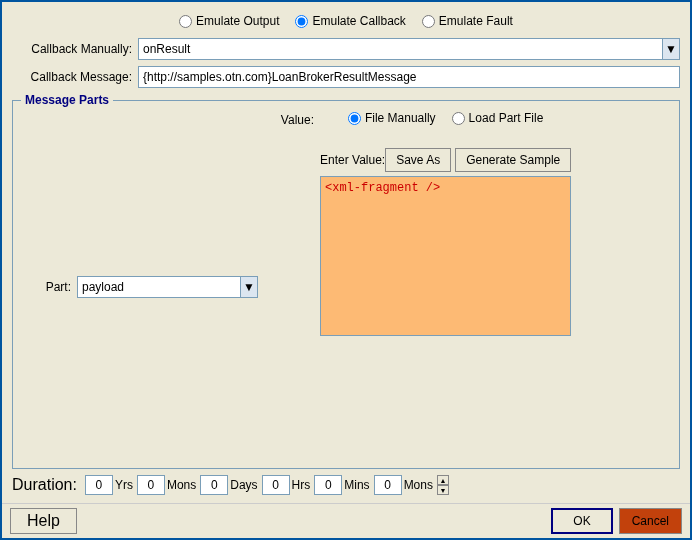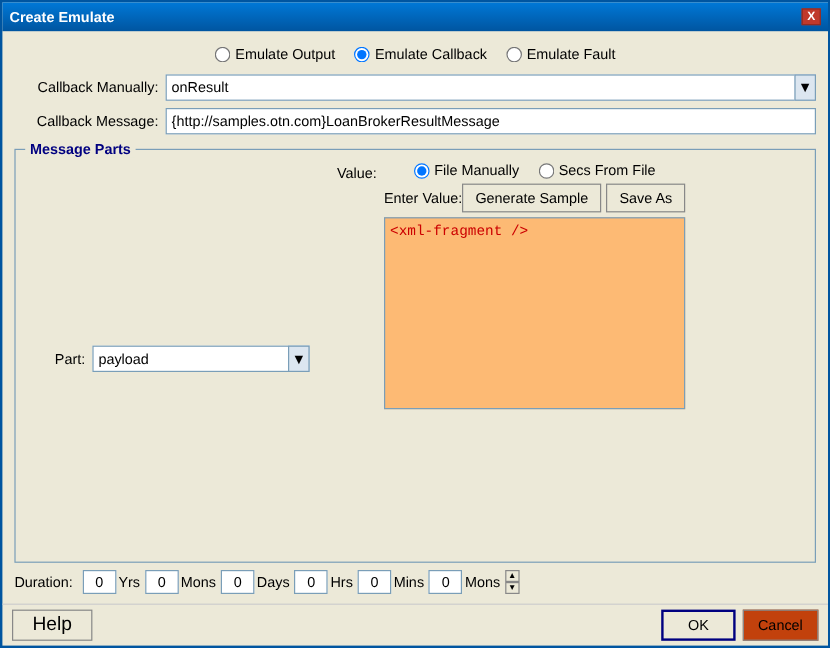--- a/index.html
+++ b/index.html
@@ -143,20 +143,21 @@
       display: flex;
       align-items: center;
       gap: 16px;
       justify-content: center;
     }
 
     .enter-value-row {
       display: flex;
       align-items: center;
       justify-content: space-between;
+      margin-top: 19px;
     }
 
     .enter-value-label {
       font-size: 12px;
     }
 
     .buttons-right {
       display: flex;
       gap: 4px;
     }
@@ -183,21 +184,21 @@
     }
 
     .duration-row {
       display: flex;
       align-items: center;
       gap: 4px;
       flex-shrink: 0;
     }
 
     .duration-label {
-      font-size: 12px;
+      font-size: 16px;
       margin-right: 4px;
     }
 
     .duration-field {
       display: flex;
       align-items: center;
       gap: 2px;
     }
 
     .duration-input {
@@ -291,24 +292,20 @@
       font-weight: bold;
       color: #000080;
       font-size: 12px;
     }
   </style>
 </head>
 <body>
 
 <div class="dialog">
 
-  <div class="title-bar">
-    <span class="title-bar-text">Create Emulate</span>
-    <div class="title-bar-close">X</div>
-  </div>
 
   <div class="dialog-content">
 
     <div class="radio-row">
       <label class="radio-item">
         <input type="radio" name="emulate-type" style="">
         <span>Emulate Output</span>
       </label>
       <label class="radio-item">
         <input type="radio" name="emulate-type" checked="" style="">
@@ -348,29 +345,29 @@
         <span class="value-label">Value:</span>
         <div class="value-inner">
 
           <div class="value-radio-row">
             <label class="radio-item">
               <input type="radio" name="value-mode" checked="" style="">
               <span>File Manually</span>
             </label>
             <label class="radio-item">
               <input type="radio" name="value-mode" style="">
-              <span>Secs From File</span>
+              <span>Load Part File</span>
             </label>
           </div>
 
           <div class="enter-value-row">
             <span class="enter-value-label">Enter Value:</span>
             <div class="buttons-right">
+              <button class="btn">Save As</button>
               <button class="btn">Generate Sample</button>
-              <button class="btn">Save As</button>
             </div>
           </div>
 
           <textarea class="xml-editor" style="color: rgb(204, 0, 0);">&lt;xml-fragment /&gt;</textarea>
         </div>
       </div>
     </div>
 
     <div class="duration-row">
       <span class="duration-label">Duration:</span>

